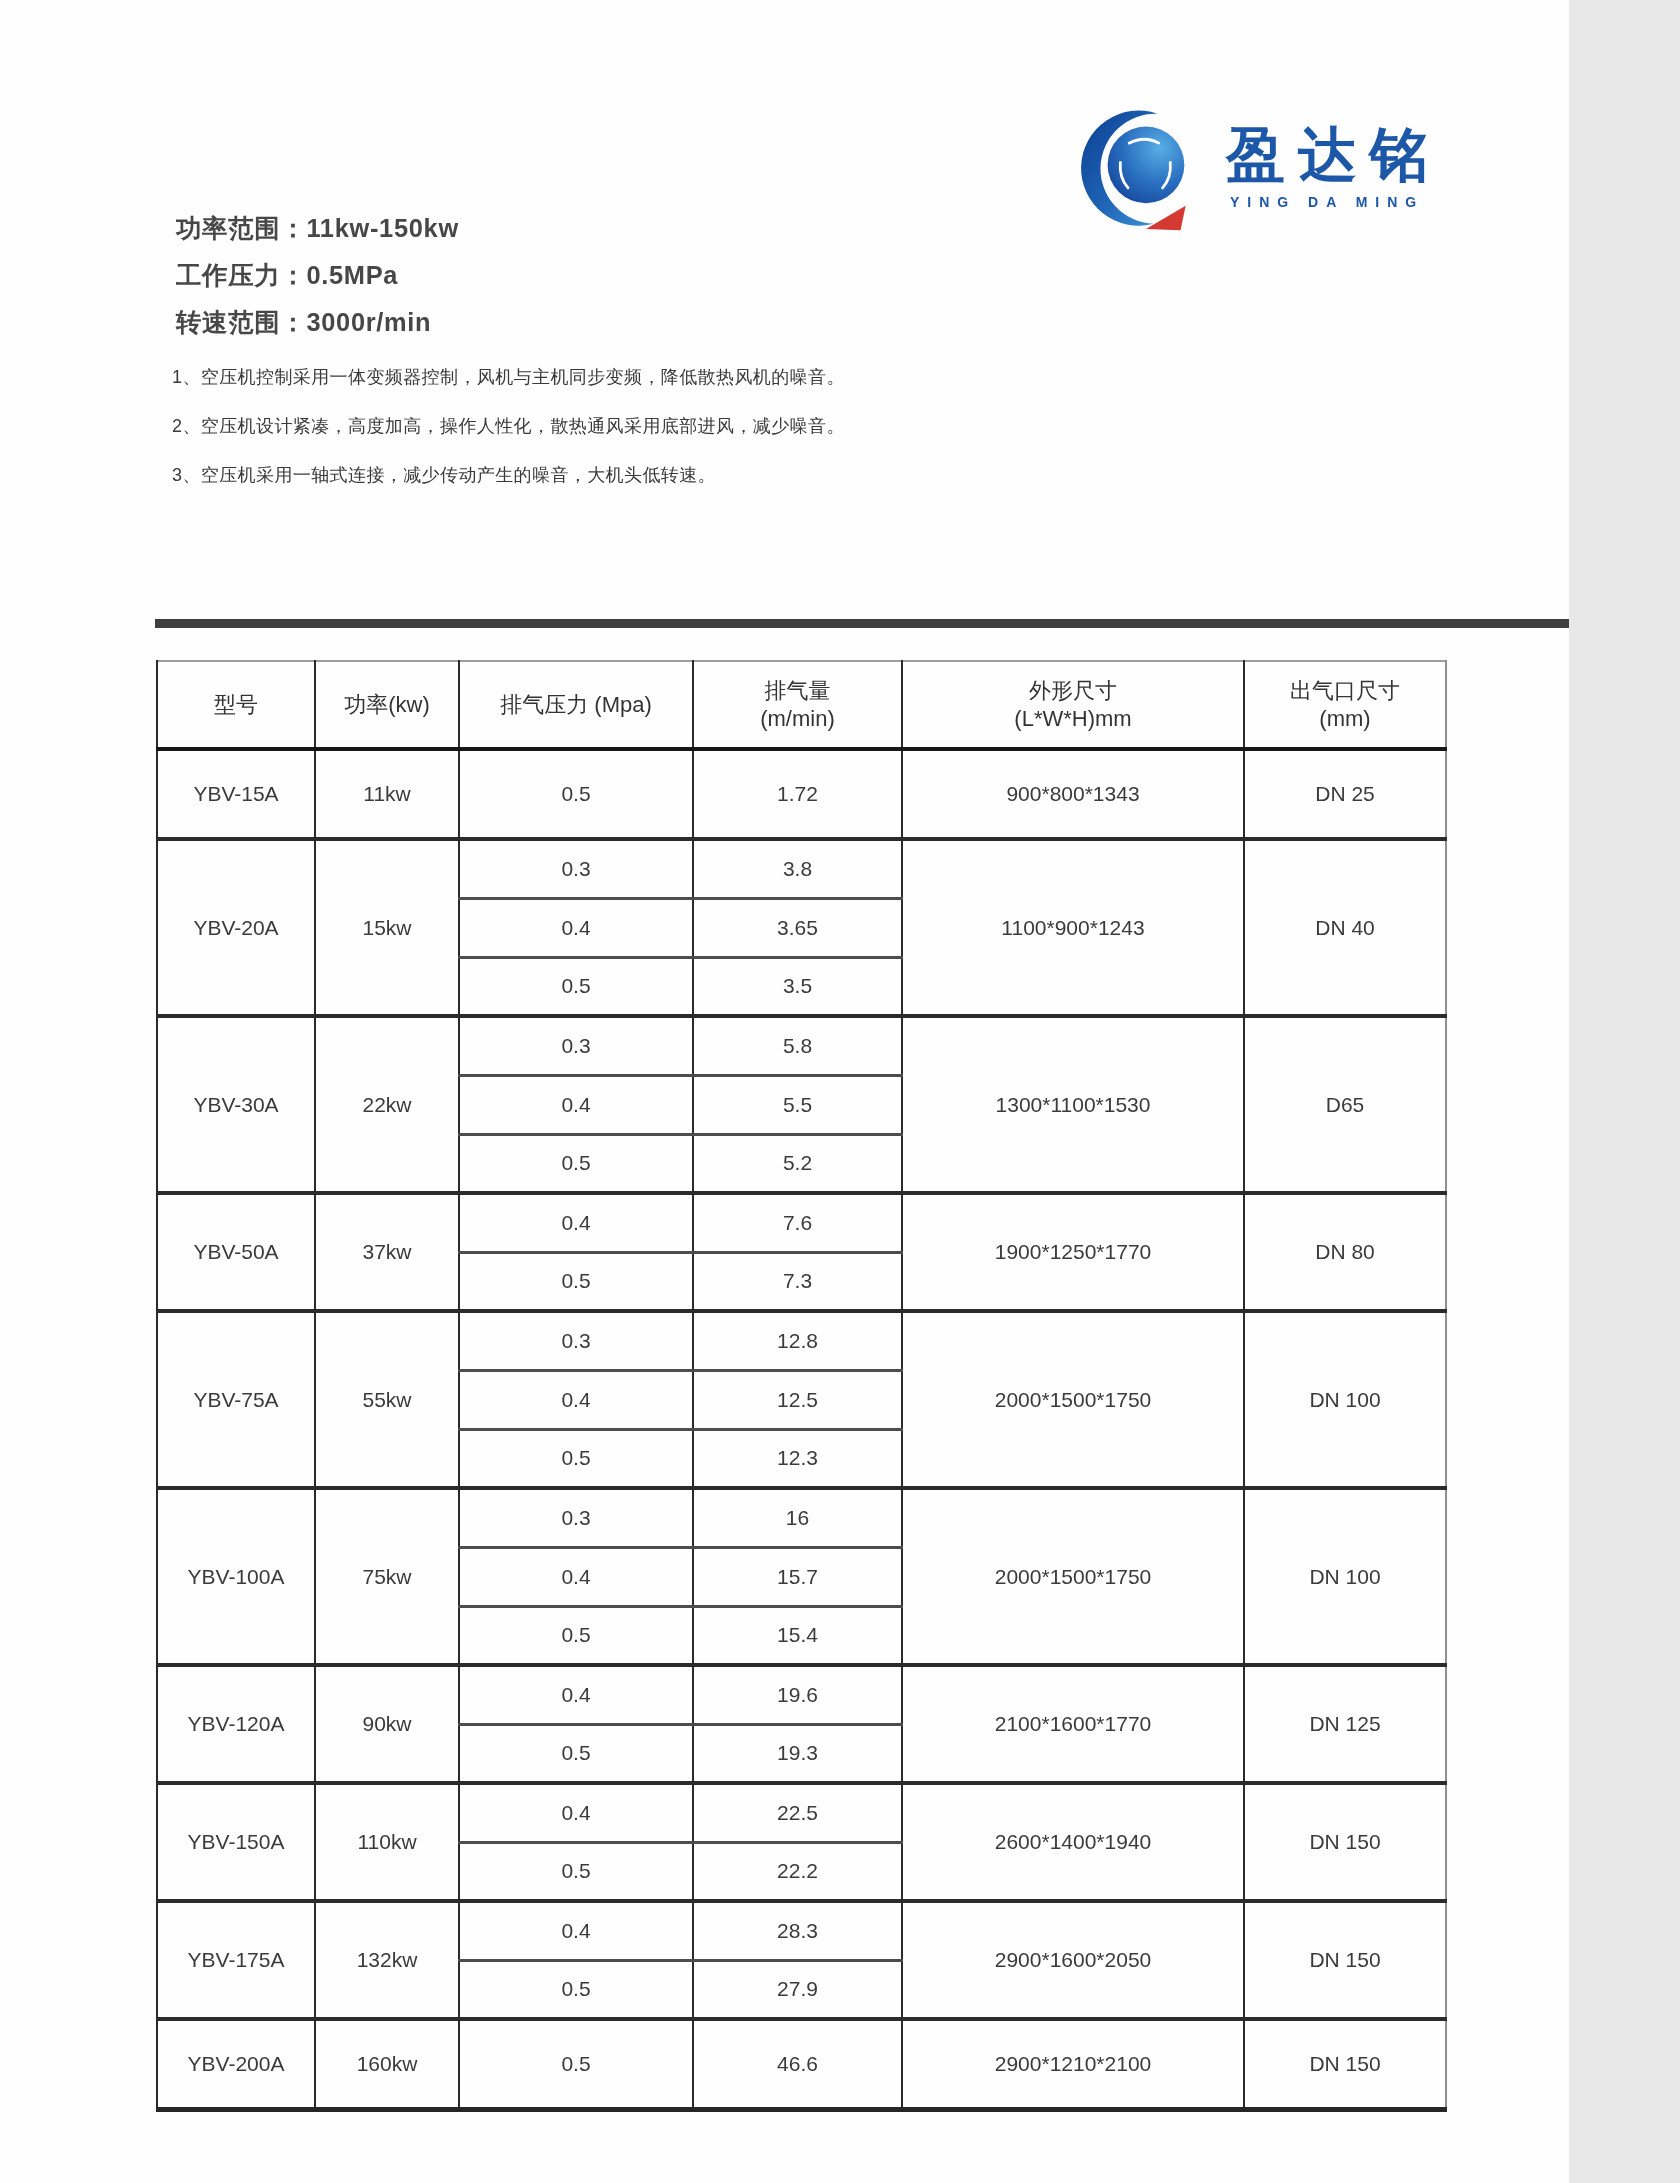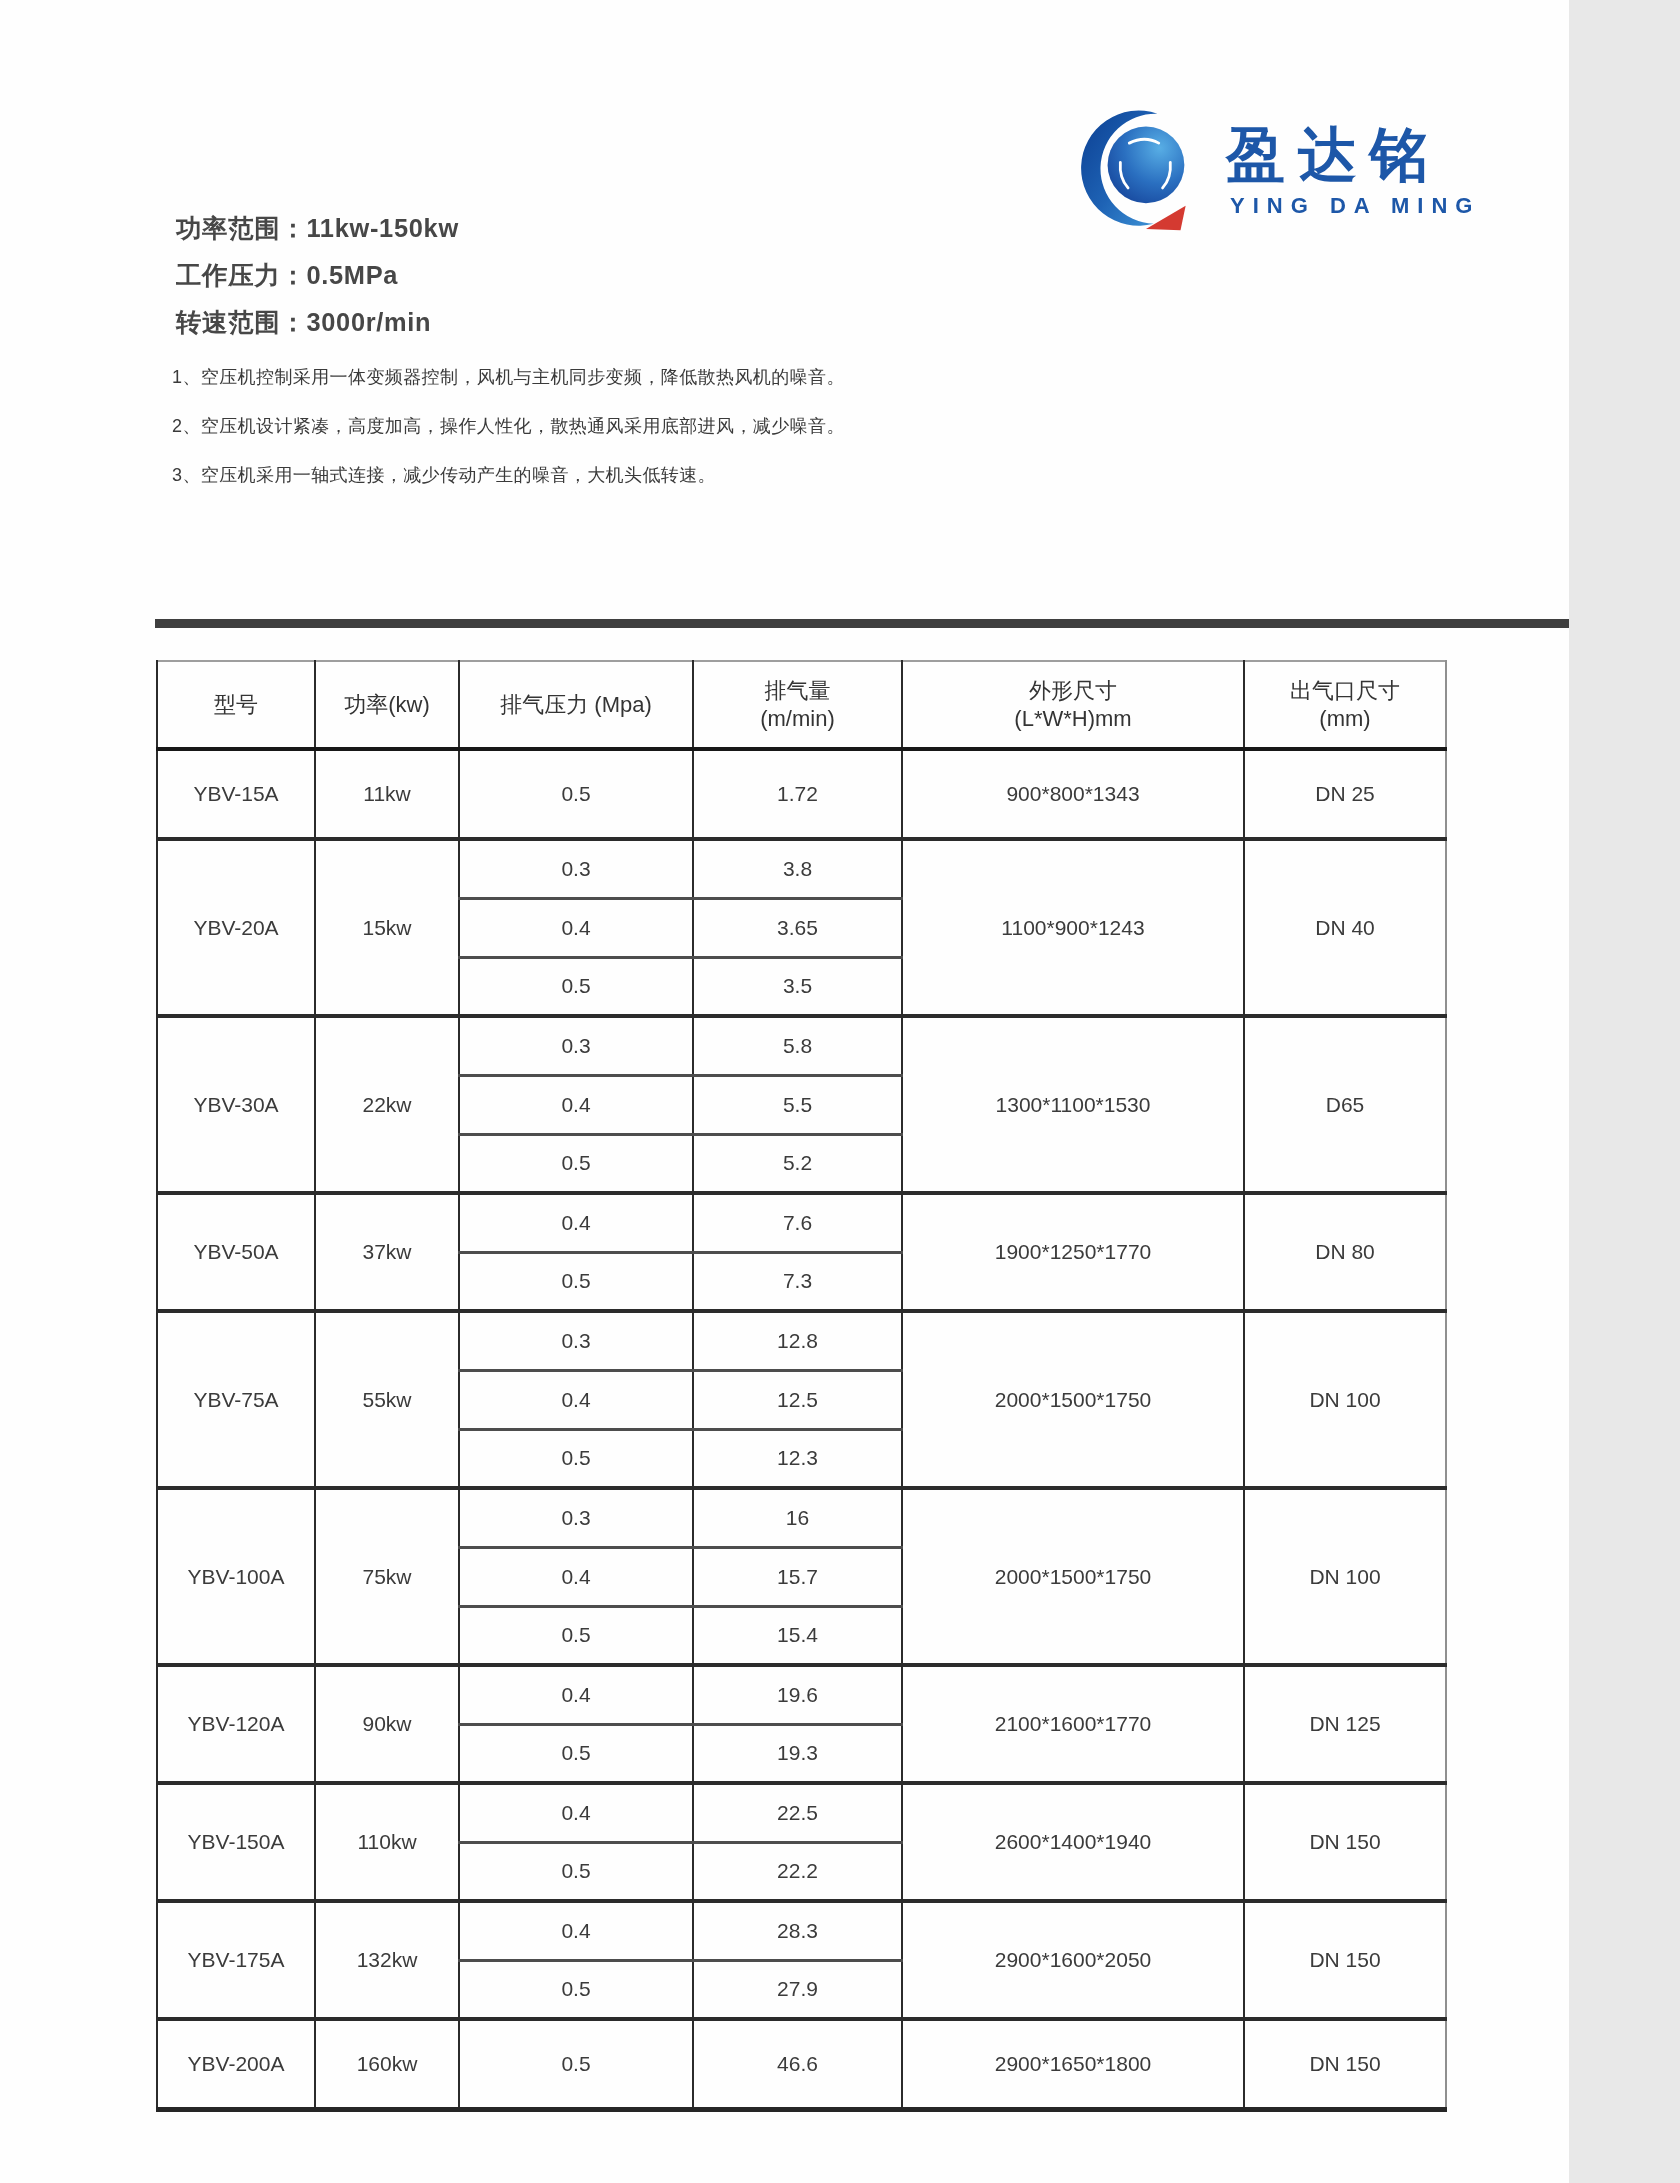--- a/index.html
+++ b/index.html
@@ -15,21 +15,21 @@
 
   
   .logo-icon { position: absolute; left: 1073px; top: 106px; width: 128px; height: 128px; }
   .logo-text {
     position: absolute; left: 1226px; top: 126px;
     font-size: 59px; font-weight: bold; color: #1d57a8;
     letter-spacing: 12.7px; white-space: nowrap; line-height: 1;
   }
   .logo-sub {
     position: absolute; left: 1230px; top: 195px;
-    font-size: 22px; font-weight: bold; color: #1d57a8;
+    font-size: 14px; font-weight: bold; color: #1d57a8;
     letter-spacing: 8px; white-space: nowrap; line-height: 1;
   }
 
   
   .specs { position: absolute; left: 176px; top: 205px; }
   .spec-line {
     font-size: 25.4px; font-weight: bold; color: #474747;
     line-height: 47px; letter-spacing: 0.7px; white-space: nowrap;
   }
 
@@ -272,21 +272,21 @@
           </tr>
           <tr class="h84">
             <td class="group-end">0.5</td>
             <td class="group-end">27.9</td>
           </tr>
           <tr class="h128">
             <td class="group-end">YBV-200A</td>
             <td class="group-end">160kw</td>
             <td class="group-end">0.5</td>
             <td class="group-end">46.6</td>
-            <td class="group-end">2900*1650*1800</td>
+            <td class="group-end">2900*1210*2100</td>
             <td class="group-end">DN 150</td>
           </tr>
         </tbody>
     </table>
   </div>
 
 </div>
 
 
 </body></html>

